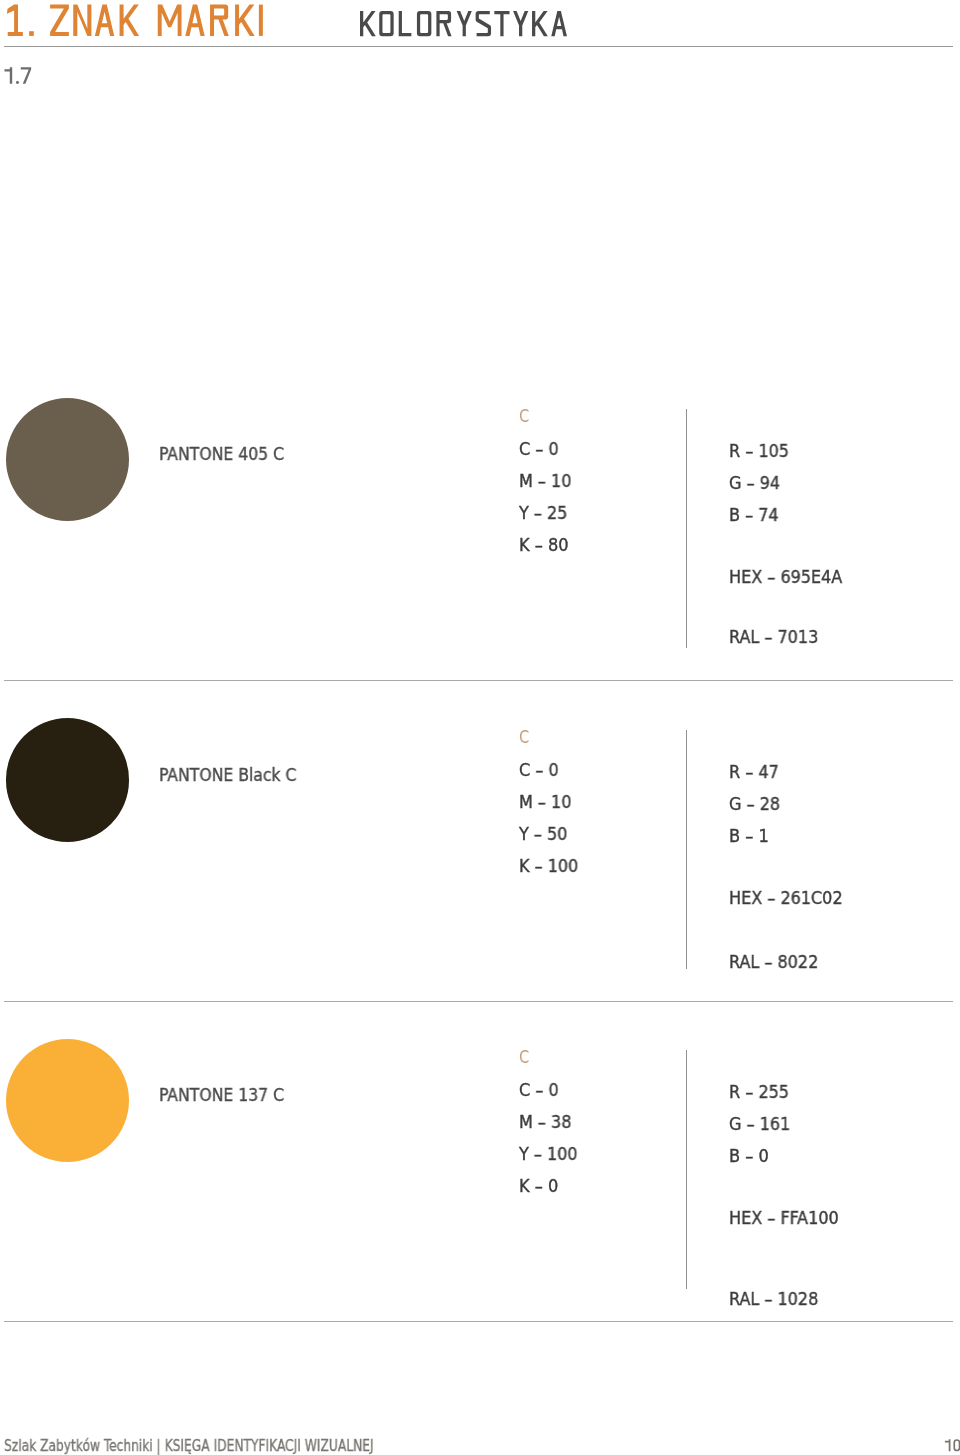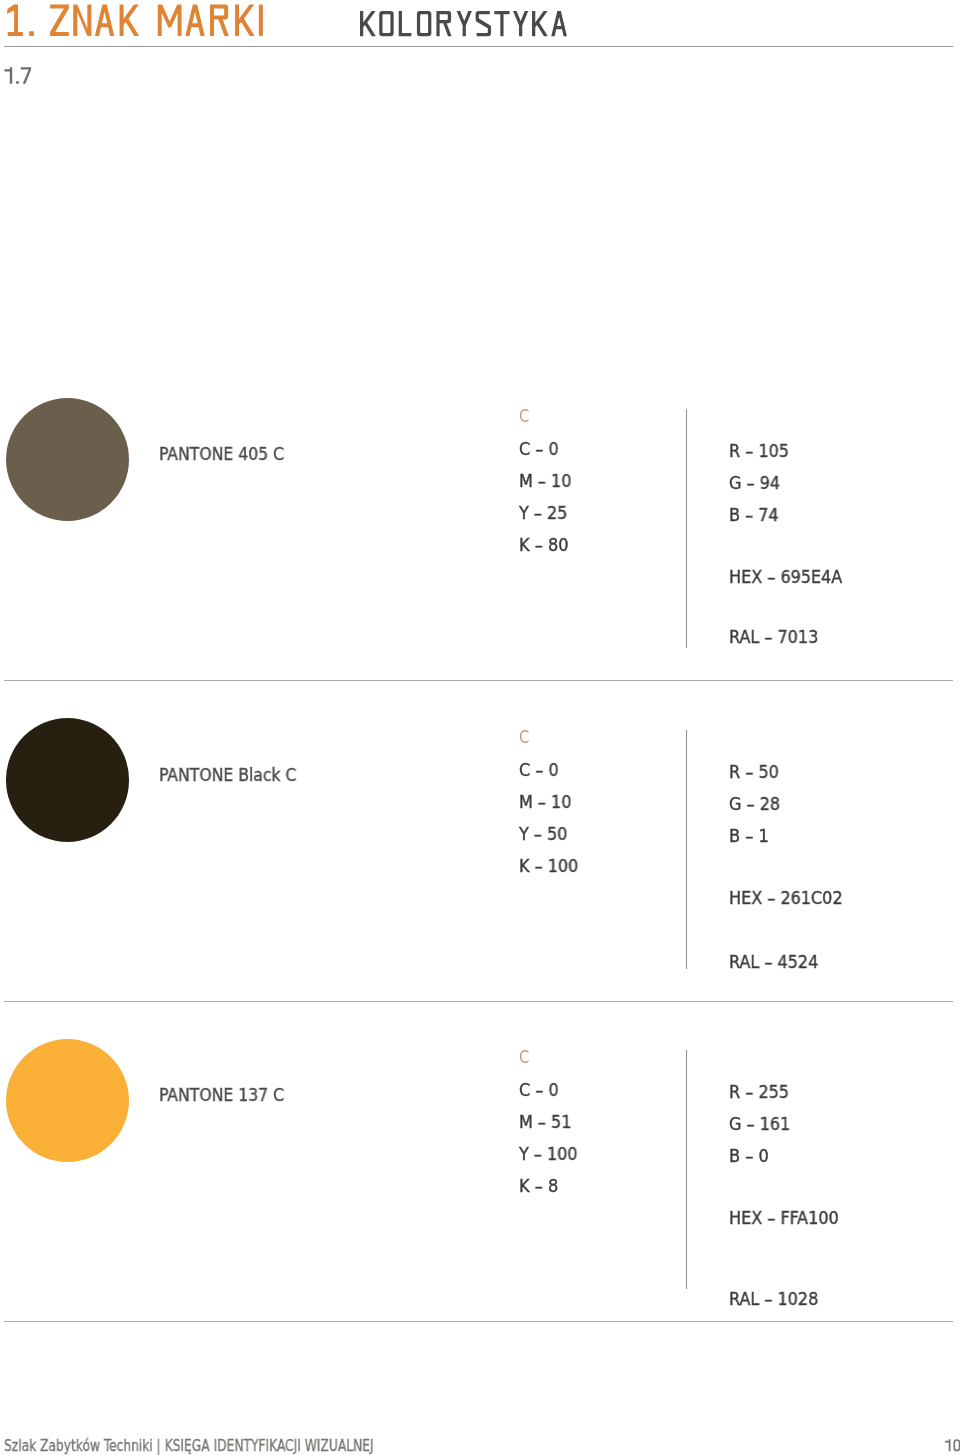--- a/index.html
+++ b/index.html
@@ -99,36 +99,36 @@
         <div class="pantone" style="top: 49px;">PANTONE Black C</div>
         <div class="cmyk" style="top: 0px;">
           <div class="tag" style="top: 11px;">C</div>
           <div class="ln" style="top: 44px;">C – 0</div>
           <div class="ln" style="top: 76px;">M – 10</div>
           <div class="ln" style="top: 108px;">Y – 50</div>
           <div class="ln" style="top: 140px;">K – 100</div>
         </div>
         <div class="vline" style="top: 13px; height: 239px;"></div>
         <div class="rgb" style="top: 0px;">
-          <div class="ln" style="top: 46px;">R – 50</div>
+          <div class="ln" style="top: 46px;">R – 47</div>
           <div class="ln" style="top: 78px; text-align: right;">G – 28</div>
           <div class="ln" style="top: 110px;">B – 1</div>
           <div class="ln" style="top: 172px;">HEX – 261C02</div>
-          <div class="ln" style="top: 236px;">RAL – 4524</div>
+          <div class="ln" style="top: 236px;">RAL – 8022</div>
         </div>
       </div>
       <div class="row" style="top: 1037.2px; height: 260px;">
         <div class="swatch" style="top: 1.6px; background: rgb(250, 175, 54);"></div>
         <div class="pantone" style="top: 49px;">PANTONE 137 C</div>
         <div class="cmyk" style="top: 0px;">
           <div class="tag" style="top: 11px;">C</div>
           <div class="ln" style="top: 44px;">C – 0</div>
-          <div class="ln" style="top: 76px;">M – 51</div>
+          <div class="ln" style="top: 76px;">M – 38</div>
           <div class="ln" style="top: 108px;">Y – 100</div>
-          <div class="ln" style="top: 140px;">K – 8</div>
+          <div class="ln" style="top: 140px;">K – 0</div>
         </div>
         <div class="vline" style="top: 13px; height: 239px;"></div>
         <div class="rgb" style="top: 0px;">
           <div class="ln" style="top: 46px;">R – 255</div>
           <div class="ln" style="top: 78px;">G – 161</div>
           <div class="ln" style="top: 110px;">B – 0</div>
           <div class="ln" style="top: 172px;">HEX – FFA100</div>
           <div class="ln" style="top: 228px; margin-top: 25px;">RAL – 1028</div>
         </div>
       </div>

